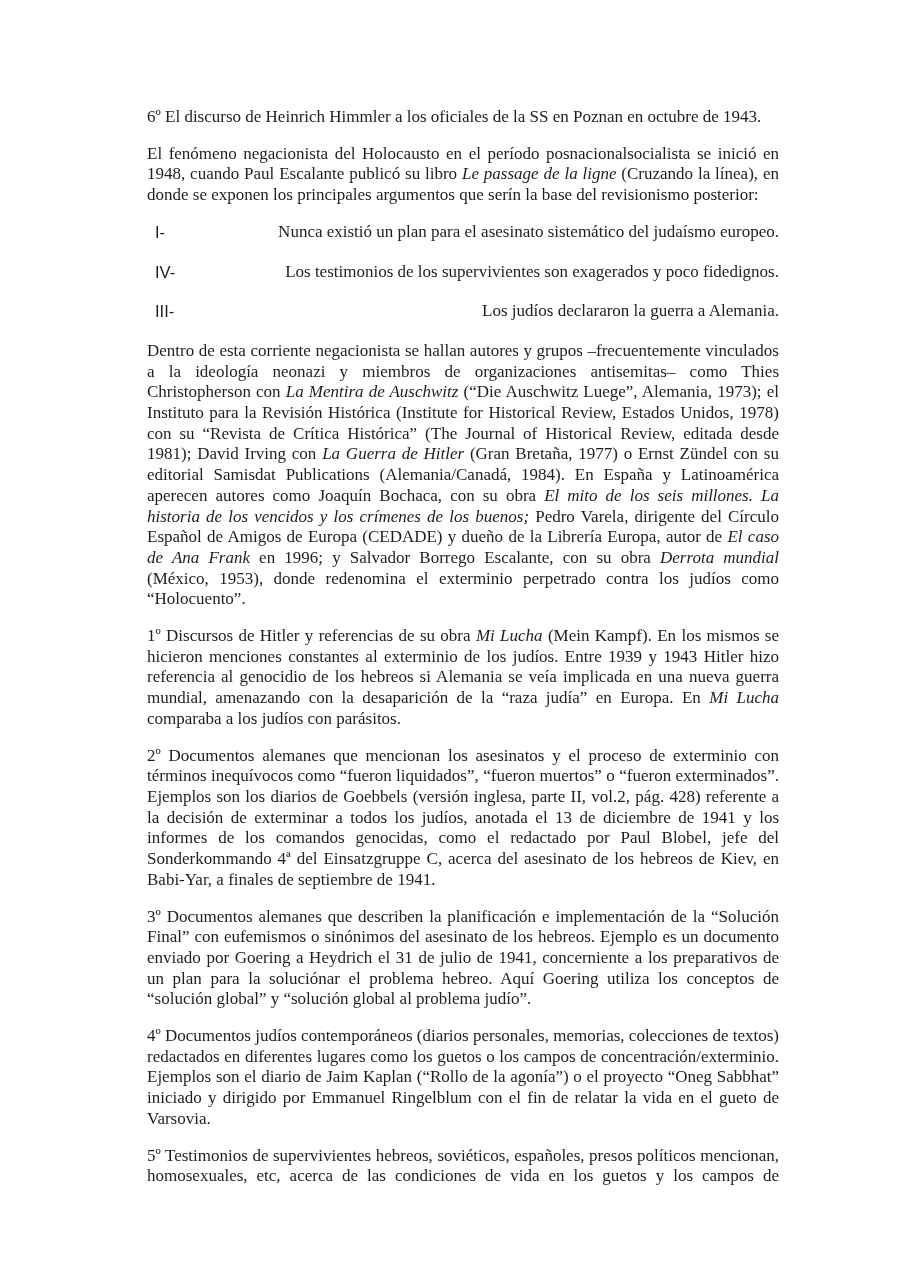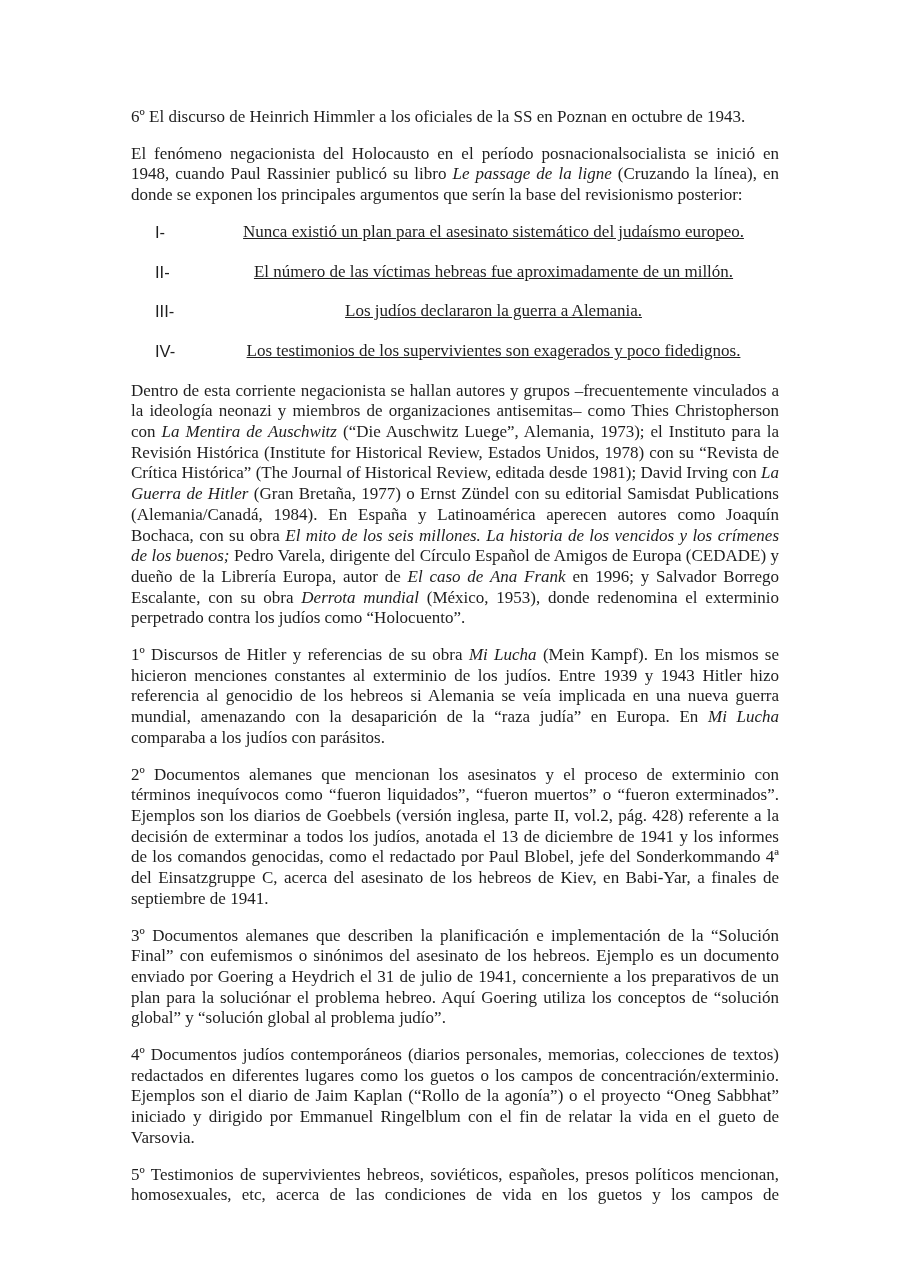--- a/index.html
+++ b/index.html
@@ -24,21 +24,21 @@
     left: 131px;
     top: 107px;
     width: 648px;
     font-size: 17px;
     line-height: 20.7px;
     color: #1e1e1e;
     text-align: justify;
     hyphens: none;
   }
   .para {
-    margin: 0 0 16px 0;
+    margin: 0 0 16px 16px;
   }
   .para.justify-last {
     text-align-last: justify;
   }
   .para i {
     font-style: italic;
   }
   .claims {
     margin: 3px 0 0 0;
   }
@@ -49,50 +49,45 @@
   }
   .claim-numeral {
     flex: 0 0 53px;
     width: 53px;
     font-family: "Liberation Sans", "DejaVu Sans", sans-serif;
     font-size: 16.5px;
     text-align: left;
   }
   .claim-text {
     flex: 1;
-    text-align: center;
-    text-decoration: underline;
+    text-align: right;
   }
 </style>
 </head>
 <body>
 
 <div class="page">
   <div class="text-column">
 
     <p class="para"><span>6º El discurso de Heinrich Himmler a los oficiales de la SS en Poznan en octubre de 1943.</span></p>
 
-    <p class="para"><span>El fenómeno negacionista del Holocausto en el período posnacionalsocialista se inició en 1948, cuando Paul Rassinier publicó su libro </span><i>Le passage de la ligne</i><span> (Cruzando la línea), en donde se exponen los principales argumentos que serín la base del revisionismo posterior:</span></p>
+    <p class="para"><span>El fenómeno negacionista del Holocausto en el período posnacionalsocialista se inició en 1948, cuando Paul Escalante publicó su libro </span><i>Le passage de la ligne</i><span> (Cruzando la línea), en donde se exponen los principales argumentos que serín la base del revisionismo posterior:</span></p>
 
     <div class="claims">
       <div class="claim-row">
         <span class="claim-numeral">I-</span>
         <span class="claim-text">Nunca existió un plan para el asesinato sistemático del judaísmo europeo.</span>
       </div>
       <div class="claim-row">
-        <span class="claim-numeral">II-</span>
-        <span class="claim-text">El número de las víctimas hebreas fue aproximadamente de un millón.</span>
+        <span class="claim-numeral">IV-</span>
+        <span class="claim-text">Los testimonios de los supervivientes son exagerados y poco fidedignos.</span>
       </div>
       <div class="claim-row">
         <span class="claim-numeral">III-</span>
         <span class="claim-text">Los judíos declararon la guerra a Alemania.</span>
-      </div>
-      <div class="claim-row">
-        <span class="claim-numeral">IV-</span>
-        <span class="claim-text">Los testimonios de los supervivientes son exagerados y poco fidedignos.</span>
       </div>
     </div>
 
     <p class="para"><span>Dentro de esta corriente negacionista se hallan autores y grupos –frecuentemente vinculados a la ideología neonazi y miembros de organizaciones antisemitas– como Thies Christopherson con </span><i>La Mentira de Auschwitz</i><span> (“Die Auschwitz Luege”, Alemania, 1973); el Instituto para la Revisión Histórica (Institute for Historical Review, Estados Unidos, 1978) con su “Revista de Crítica Histórica” (The Journal of Historical Review, editada desde 1981); David Irving con </span><i>La Guerra de Hitler</i><span> (Gran Bretaña, 1977) o Ernst Zündel con su editorial Samisdat Publications (Alemania/Canadá, 1984). En España y Latinoamérica aperecen autores como Joaquín Bochaca, con su obra </span><i>El mito de los seis millones. La historia de los vencidos y los crímenes de los buenos;</i><span> Pedro Varela, dirigente del Círculo Español de Amigos de Europa (CEDADE) y dueño de la Librería Europa, autor de </span><i>El caso de Ana Frank</i><span> en 1996; y Salvador Borrego Escalante, con su obra </span><i>Derrota mundial</i><span> (México, 1953), donde redenomina el exterminio perpetrado contra los judíos como “Holocuento”.</span></p>
 
 
     <p class="para"><span>1º Discursos de Hitler y referencias de su obra </span><i>Mi Lucha</i><span> (Mein Kampf). En los mismos se hicieron menciones constantes al exterminio de los judíos. Entre 1939 y 1943 Hitler hizo referencia al genocidio de los hebreos si Alemania se veía implicada en una nueva guerra mundial, amenazando con la desaparición de la “raza judía” en Europa. En </span><i>Mi Lucha</i><span> comparaba a los judíos con parásitos.</span></p>
 
     <p class="para"><span>2º Documentos alemanes que mencionan los asesinatos y el proceso de exterminio con términos inequívocos como “fueron liquidados”, “fueron muertos” o “fueron exterminados”. Ejemplos son los diarios de Goebbels (versión inglesa, parte II, vol.2, pág. 428) referente a la decisión de exterminar a todos los judíos, anotada el 13 de diciembre de 1941 y los informes de los comandos genocidas, como el redactado por Paul  Blobel, jefe del Sonderkommando 4ª del Einsatzgruppe C, acerca del asesinato de los hebreos de Kiev, en Babi-Yar, a finales de septiembre de 1941.</span></p>
 

